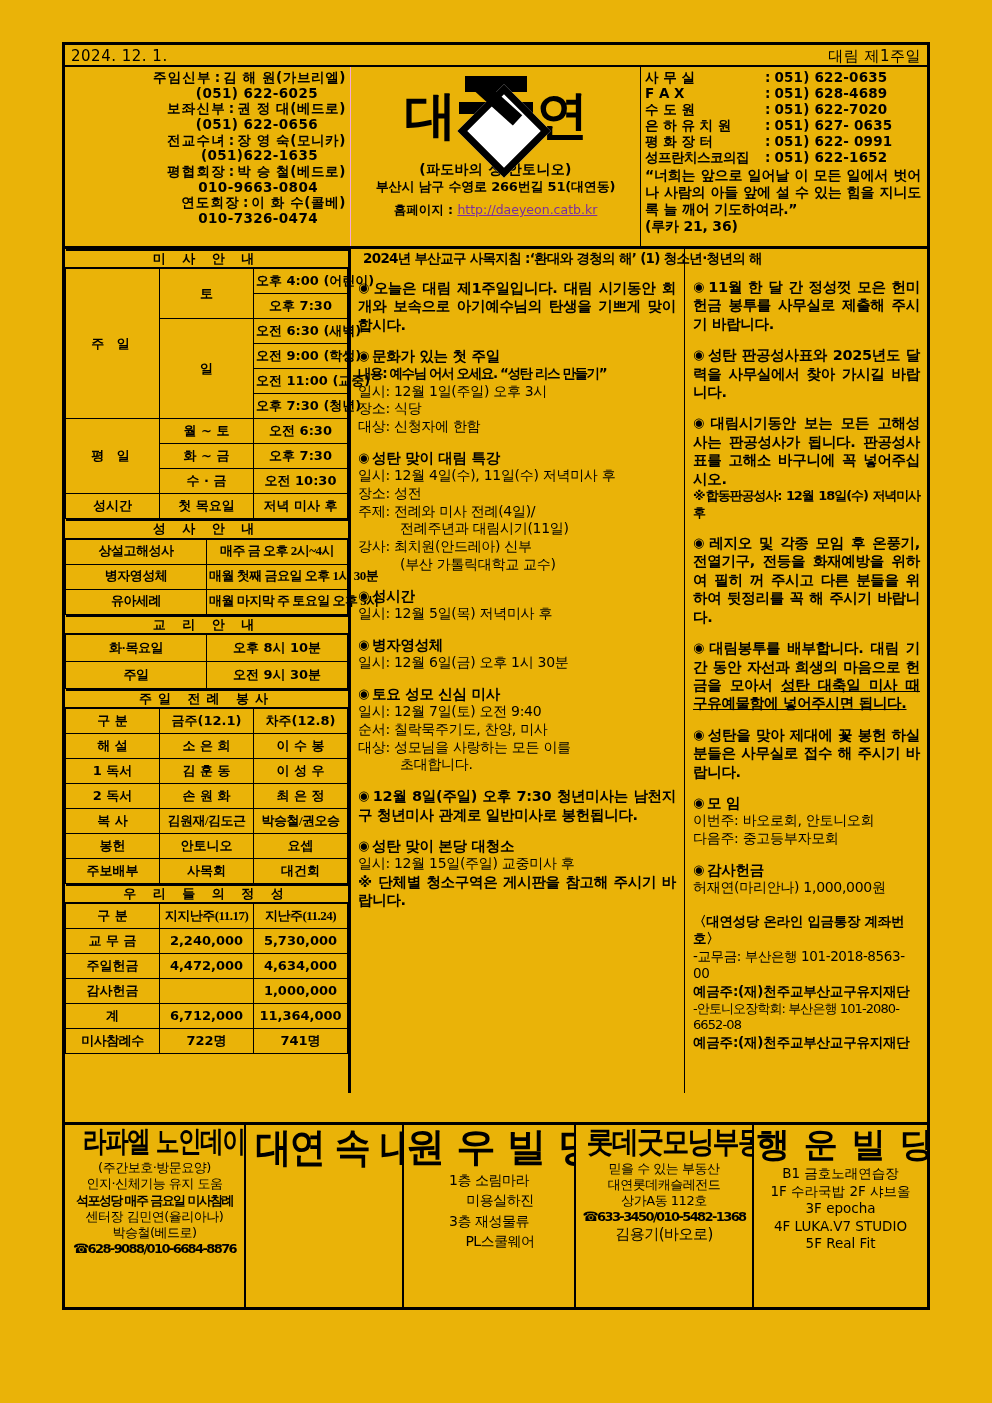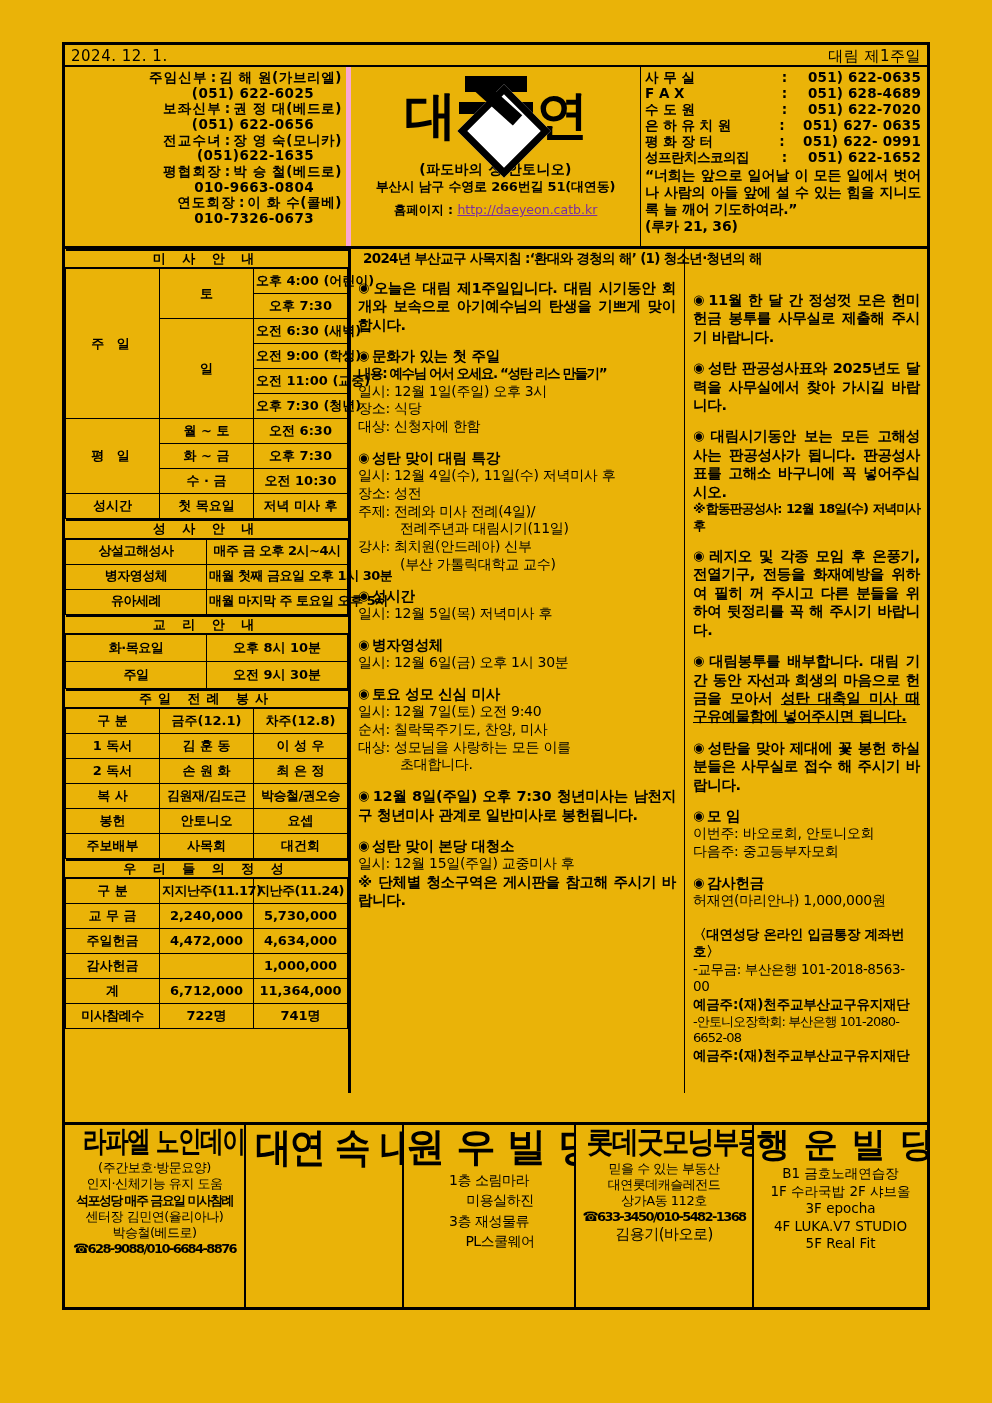--- a/index.html
+++ b/index.html
@@ -45,21 +45,21 @@
     line-height: 1;
   }
   .masthead {
     display: flex;
     height: 182px;
     border-bottom: 3px solid #000;
     box-sizing: border-box;
   }
   .mh-left {
     width: 286px;
-    border-right: 5px solid #f9a8d4;
+    border-right: 1px solid #f9a8d4;
     padding: 3px 4px 0 0;
     box-sizing: border-box;
     font-size: 13.5px;
   }
   .staff-row {
     display: flex;
     justify-content: flex-end;
     line-height: 1.16;
     white-space: nowrap;
   }
@@ -156,21 +156,21 @@
     flex: 1;
     box-sizing: border-box;
     padding: 2px 6px 0 4px;
   }
   .tel-row {
     display: flex;
     line-height: 1.19;
     font-size: 13.5px;
     font-weight: bold;
     white-space: nowrap;
-    justify-content: space-between;
+    justify-content: flex-start;
   }
   .tel-row .k {
     flex: 0 0 116px;
     display: flex;
     justify-content: space-between;
     letter-spacing: 0px;
   }
   .tel-row .k.tight { letter-spacing: -0.5px; display:block; text-align:left;}
   .tel-row .sep { padding: 0 4px; }
   .tel-row .v { letter-spacing: 0.2px; }
@@ -196,21 +196,21 @@
   }
   .col-mid {
     width: 334px;
     border-right: 1.5px solid #000;
     box-sizing: border-box;
     padding: 4px 8px 0 7px;
   }
   .col-right {
     flex: 1;
     box-sizing: border-box;
-    padding: 16px 7px 0 8px;
+    padding: 3px 7px 0 8px;
   }
   
   table.tbl {
     border-collapse: collapse;
     width: 100%;
     table-layout: fixed;
   }
   table.tbl td {
     border: 1px solid #000;
     text-align: center;
@@ -226,21 +226,21 @@
     padding: 3px 0 4px 0;
     border-left: none !important;
     border-right: none !important;
     border-top: 2px solid #000 !important;
     border-bottom: 2px solid #000 !important;
   }
   td.leftal { text-align: left; padding-left: 8px; }
   td.h22 { height: 22px; }
   td.h24 { height: 24px; }
   td.sp { letter-spacing: 4px; }
-  td.small { font-size: 12px; letter-spacing: -0.5px; }
+  td.small { font-size: 12px; letter-spacing: -0.5px; font-family: Liberation Serif, serif; }
   
   .notice {
     margin-bottom: 13px;
   }
   .n-head {
     font-size: 14.5px;
     font-weight: bold;
     line-height: 1.26;
     letter-spacing: -0.3px;
     text-align: justify;
@@ -374,21 +374,21 @@
           <span class="colon">:</span>
           <span class="nm">박 승 철(베드로)</span>
         </div>
         <div class="staff-tel">010-9663-0804</div>
 
         <div class="staff-row">
           <span class="lbl">연도회장</span>
           <span class="colon">:</span>
           <span class="nm">이 화 수(콜베)</span>
         </div>
-        <div class="staff-tel">010-7326-0673</div>
+        <div class="staff-tel">010-7326-0474</div>
       </div>
 
       <div class="mh-center">
         <div class="logo-wrap">
           <span class="logo-ch">대</span>
           <span class="logo-mark">
             <span class="tau-h"></span>
             <span class="arm l"></span>
             <span class="arm r"></span>
             <span class="tau-v"></span>
@@ -534,20 +534,25 @@
           <tbody>
               <tr>
                 <td colspan="3" class="sec-title">주일  전례  봉사</td>
               </tr>
           <tr>
             <td class="h22" style="width:72px">구   분</td>
             <td class="h22">금주(12.1)</td>
             <td class="h22">차주(12.8)</td>
           </tr>
           <tr>
+            <td class="h22">해  설</td>
+            <td class="h22">소 은 희</td>
+            <td class="h22">이 수 봉</td>
+          </tr>
+          <tr>
             <td class="h22">1 독서</td>
             <td class="h22">김 훈 동</td>
             <td class="h22">이 성 우</td>
           </tr>
           <tr>
             <td class="h22">2 독서</td>
             <td class="h22">손 원 화</td>
             <td class="h22">최 은 정</td>
           </tr>
           <tr>

